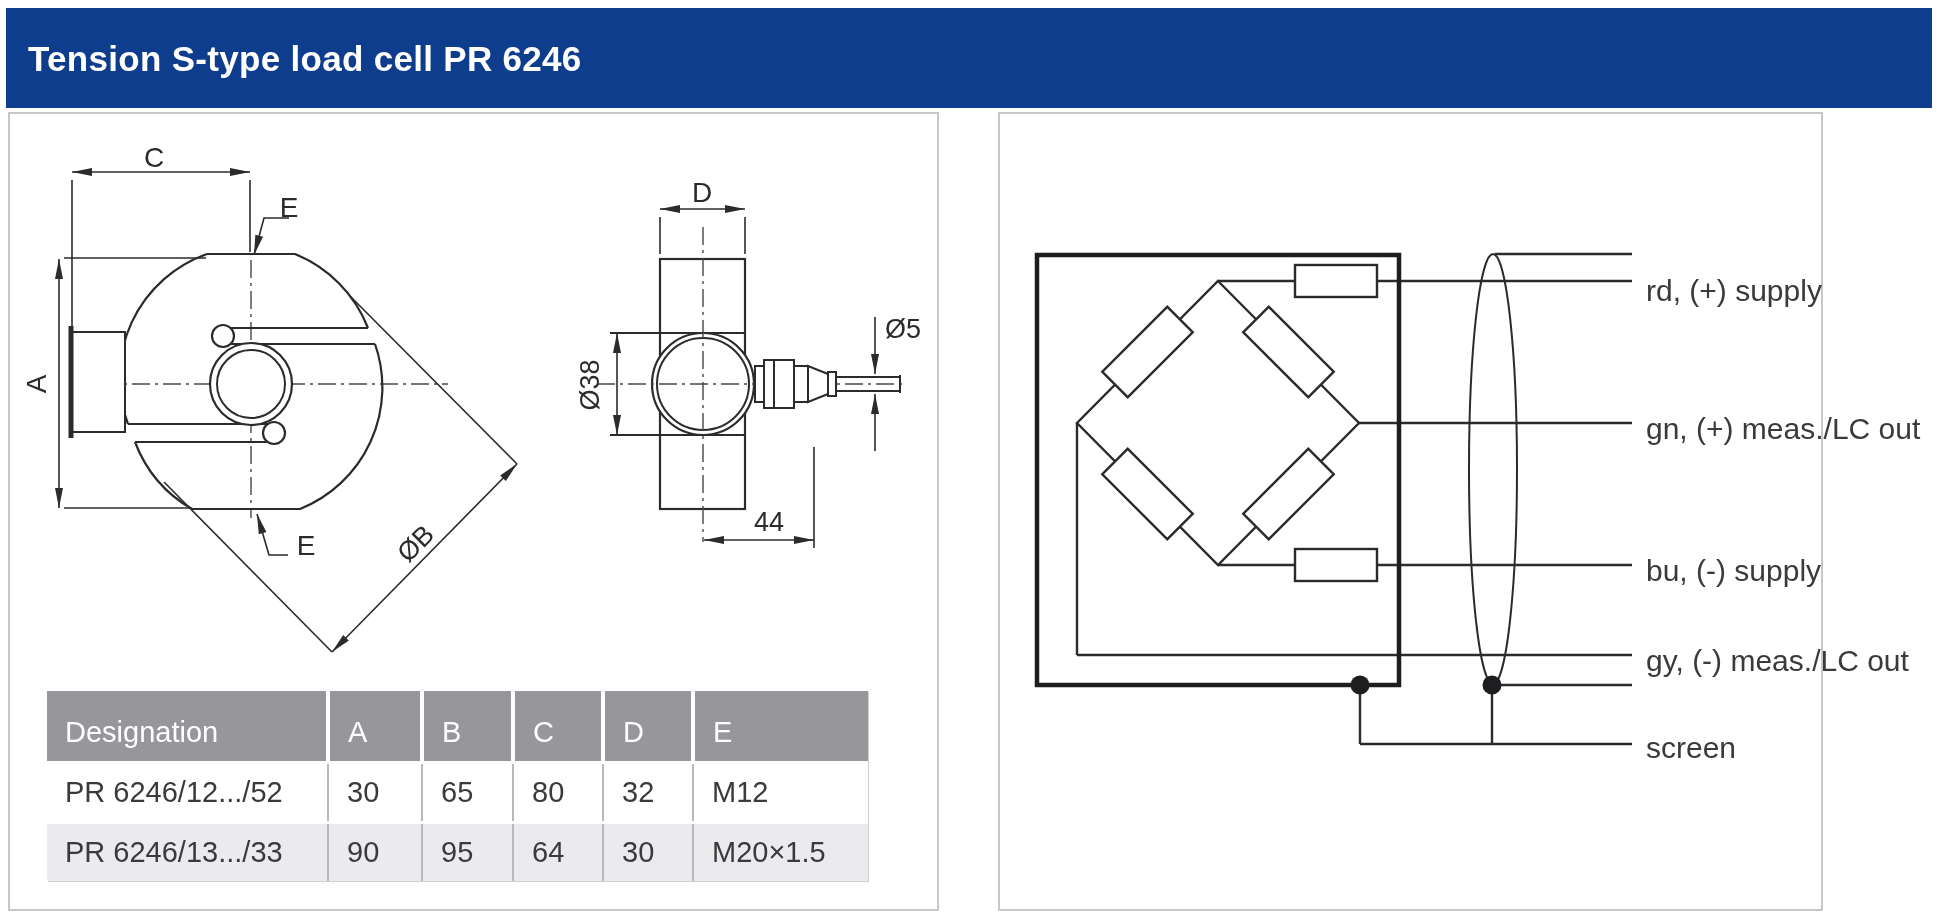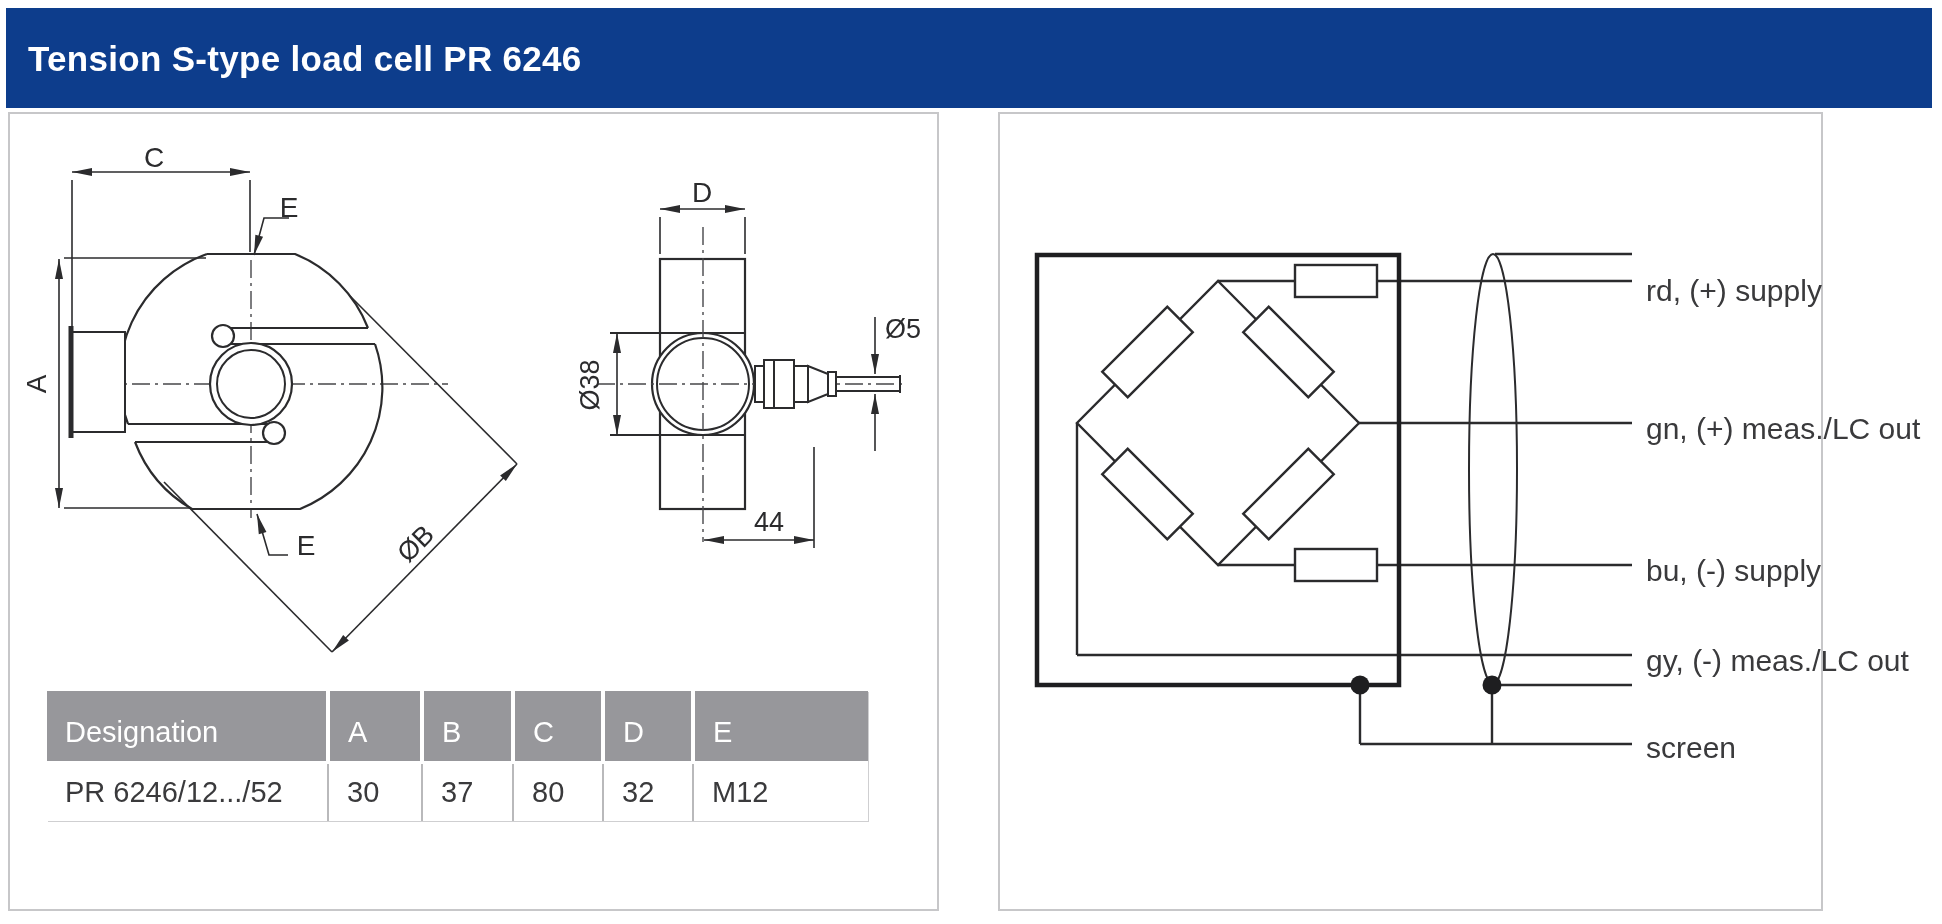--- a/index.html
+++ b/index.html
@@ -191,24 +191,32 @@
           <th>B</th>
           <th>C</th>
           <th>D</th>
           <th>E</th>
         </tr>
       </thead>
       <tbody>
         <tr class="row-even">
           <td>PR 6246/12.../52</td>
           <td>30</td>
-          <td>37</td>
+          <td>65</td>
           <td>80</td>
           <td>32</td>
           <td>M12</td>
+        </tr>
+        <tr class="row-odd">
+          <td>PR 6246/13.../33</td>
+          <td>90</td>
+          <td>95</td>
+          <td>64</td>
+          <td>30</td>
+          <td>M20×1.5</td>
         </tr>
       </tbody>
     </table>
   </div>
 
   <div class="card card-right">
     <svg width="929" height="795" viewBox="0 0 929 795">
 
       <g>
         <path class="wire" d="M218,167 H295"></path>

